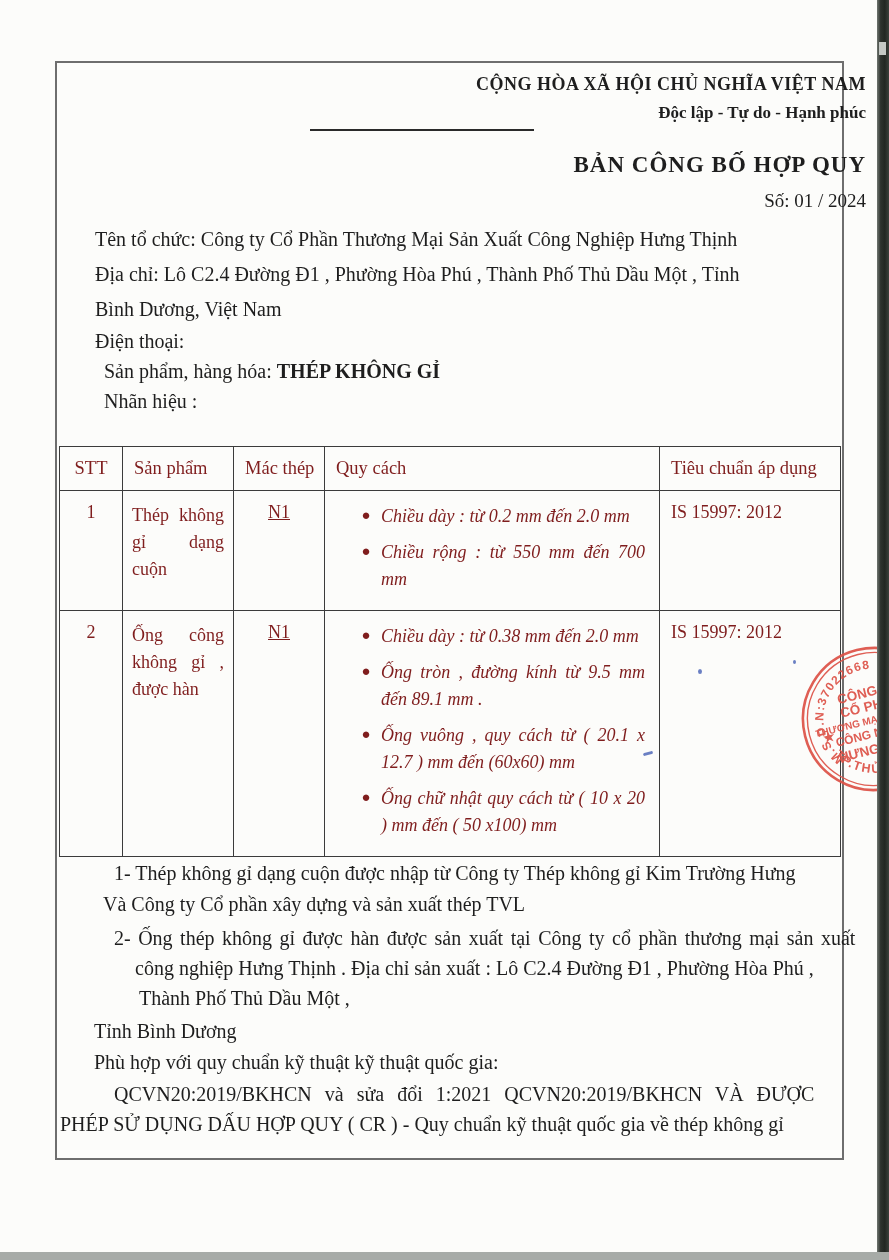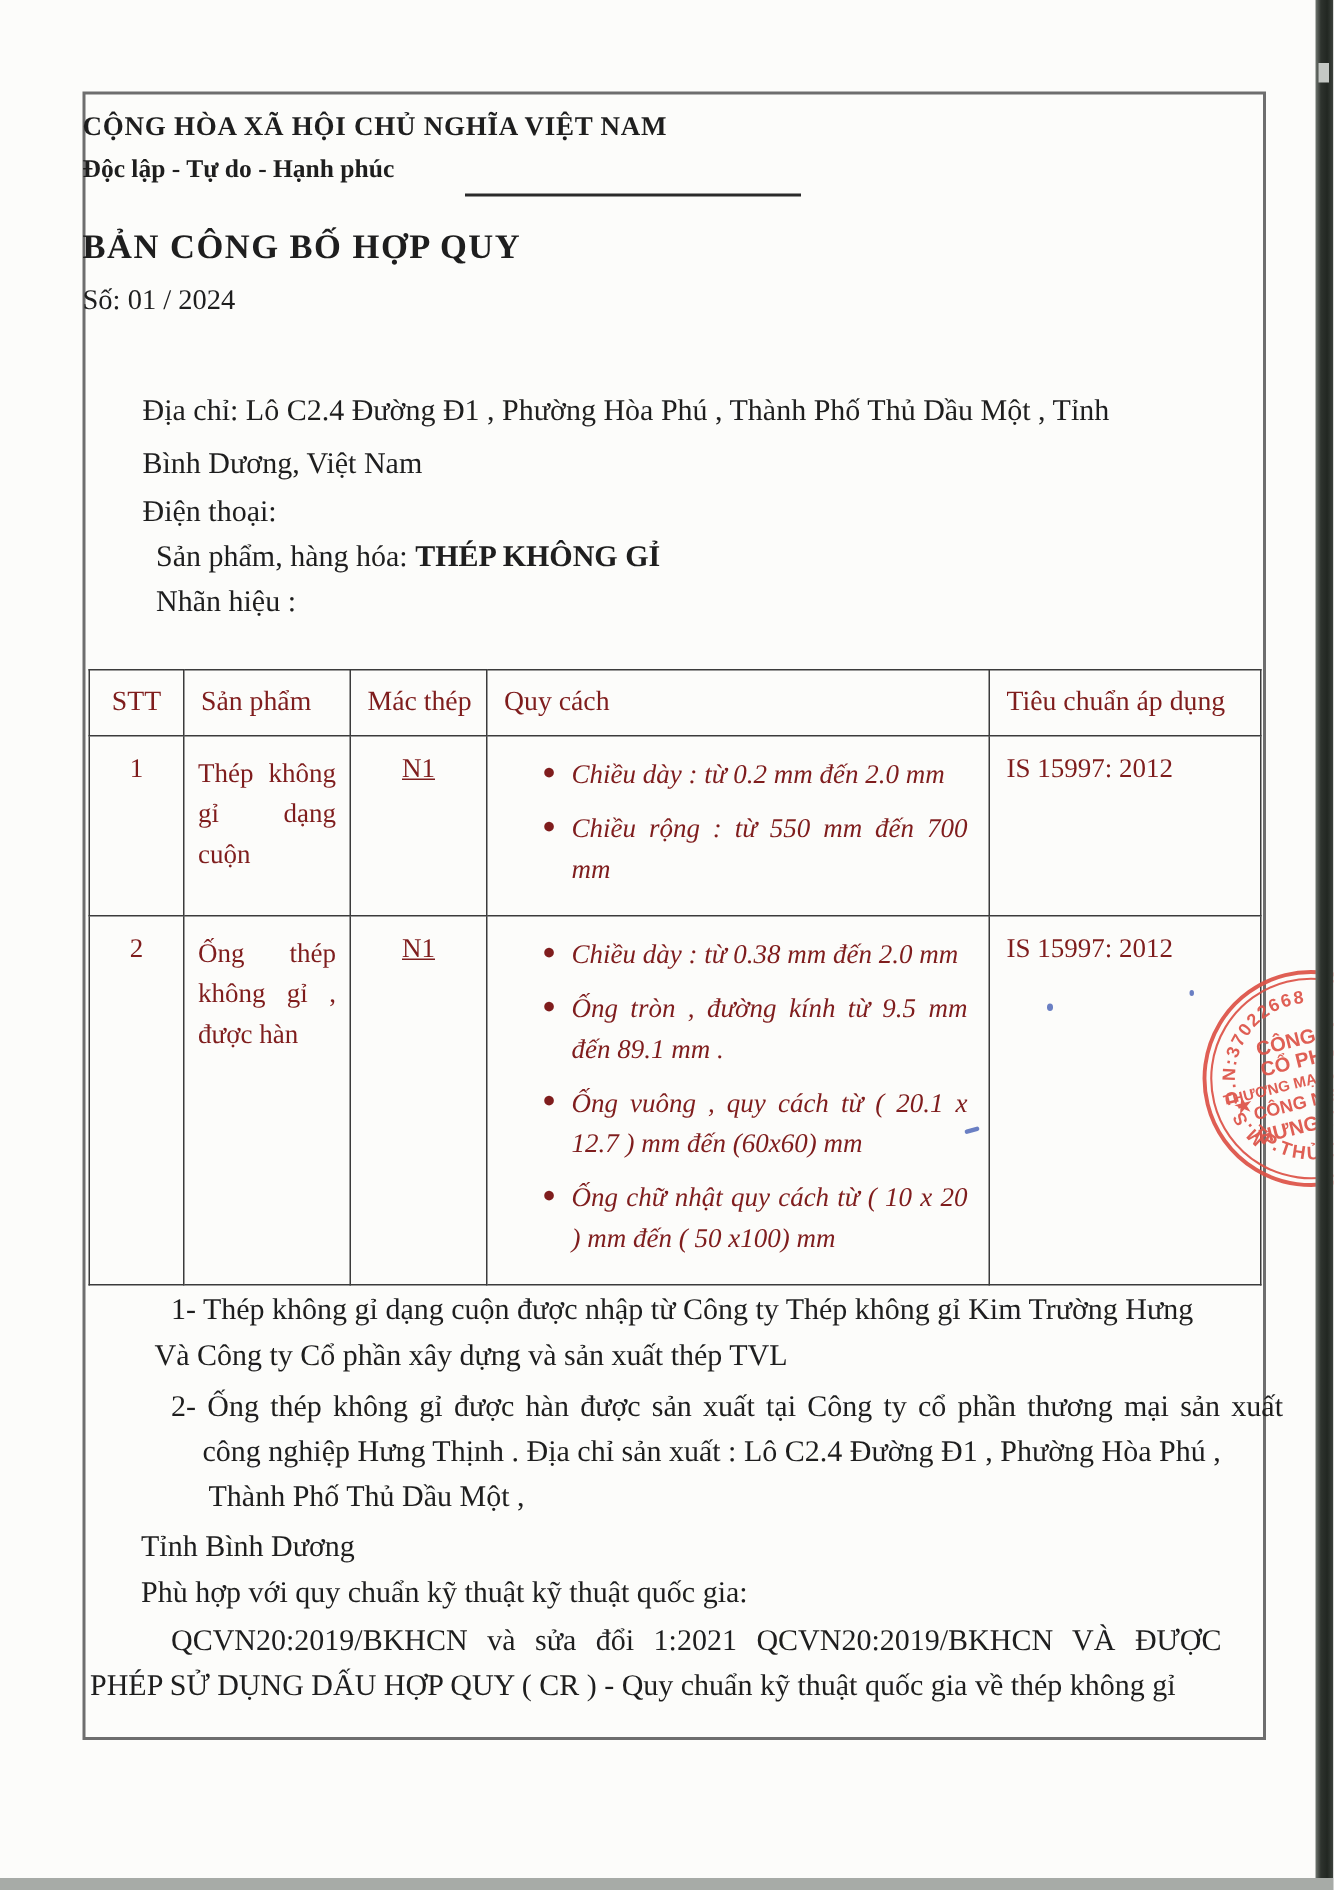--- a/index.html
+++ b/index.html
@@ -6,21 +6,21 @@
   .page{
     position:relative;width:889px;height:1260px;background:#fcfcfa;
     overflow:hidden;font-family:"Liberation Serif","DejaVu Serif",serif;
     color:#1e1e1e;
   }
   .frame{
     position:absolute;left:55px;top:61px;width:789px;height:1099px;
     border:2px solid #6e6e6e;box-sizing:border-box;
   }
   .abs{position:absolute;}
-  .center-row{left:55px;width:791px;text-align:left;}
+  .center-row{left:55px;width:791px;text-align:right;padding-left:20px;}
   .republic{top:74px;font-size:18px;font-weight:bold;letter-spacing:.5px;}
   .motto{top:103px;font-size:17px;font-weight:bold;}
   .motto-underline{left:310px;top:129px;width:224px;border-bottom:2px solid #2a2a2a;height:0;}
   .doc-title{top:152px;font-size:23px;font-weight:bold;letter-spacing:1px;}
   .doc-number{top:190px;font-size:19px;}
   .bodyline{font-size:20px;white-space:nowrap;}
   .l-info{left:95px;}
   .l-prod{left:104px;}
   .bold{font-weight:bold;}
   
@@ -69,20 +69,21 @@
 
   <div class="frame"></div>
 
   <div class="abs center-row republic">CỘNG HÒA XÃ HỘI CHỦ NGHĨA VIỆT NAM</div>
   <div class="abs center-row motto"><span>Độc lập - Tự do - Hạnh</span><span> phúc</span></div>
   <div class="abs motto-underline"></div>
 
   <div class="abs center-row doc-title">BẢN CÔNG BỐ HỢP QUY</div>
   <div class="abs center-row doc-number">Số: 01 / 2024</div>
 
+  <div class="abs bodyline l-info" style="top:228px">Tên tổ chức: Công ty Cổ Phần Thương Mại Sản Xuất Công Nghiệp Hưng Thịnh</div>
   <div class="abs bodyline l-info" style="top:263px">Địa chỉ: Lô C2.4 Đường Đ1 , Phường Hòa Phú , Thành Phố Thủ Dầu Một , Tỉnh</div>
   <div class="abs bodyline l-info" style="top:298px">Bình Dương, Việt Nam</div>
   <div class="abs bodyline l-info" style="top:330px">Điện thoại:</div>
 
   <div class="abs bodyline l-prod" style="top:360px"><span>Sản phẩm, hàng hóa: </span><span class="bold">THÉP KHÔNG GỈ</span></div>
   <div class="abs bodyline l-prod" style="top:390px">Nhãn hiệu :</div>
 
   <table class="spec-table">
     <colgroup>
       <col style="width:63px">
@@ -112,21 +113,21 @@
           <li>
                 <span class="bullet">●</span>
                 <span class="spec-text">Chiều rộng : từ 550 mm đến 700 mm</span>
               </li>
         </ul>
       </td>
       <td class="c-standard">IS 15997: 2012</td>
     </tr>
     <tr style="height:228px">
       <td class="c-stt">2</td>
-      <td class="c-product">Ống thép không gỉ , được hàn</td>
+      <td class="c-product">Ống công không gỉ , được hàn</td>
       <td class="c-grade">N1</td>
       <td>
         <ul class="spec-list">
           <li>
                 <span class="bullet">●</span>
                 <span class="spec-text">Chiều dày : từ 0.38 mm đến 2.0 mm</span>
               </li>
           <li>
                 <span class="bullet">●</span>
                 <span class="spec-text">Ống tròn , đường kính từ 9.5 mm đến 89.1 mm .</span>

